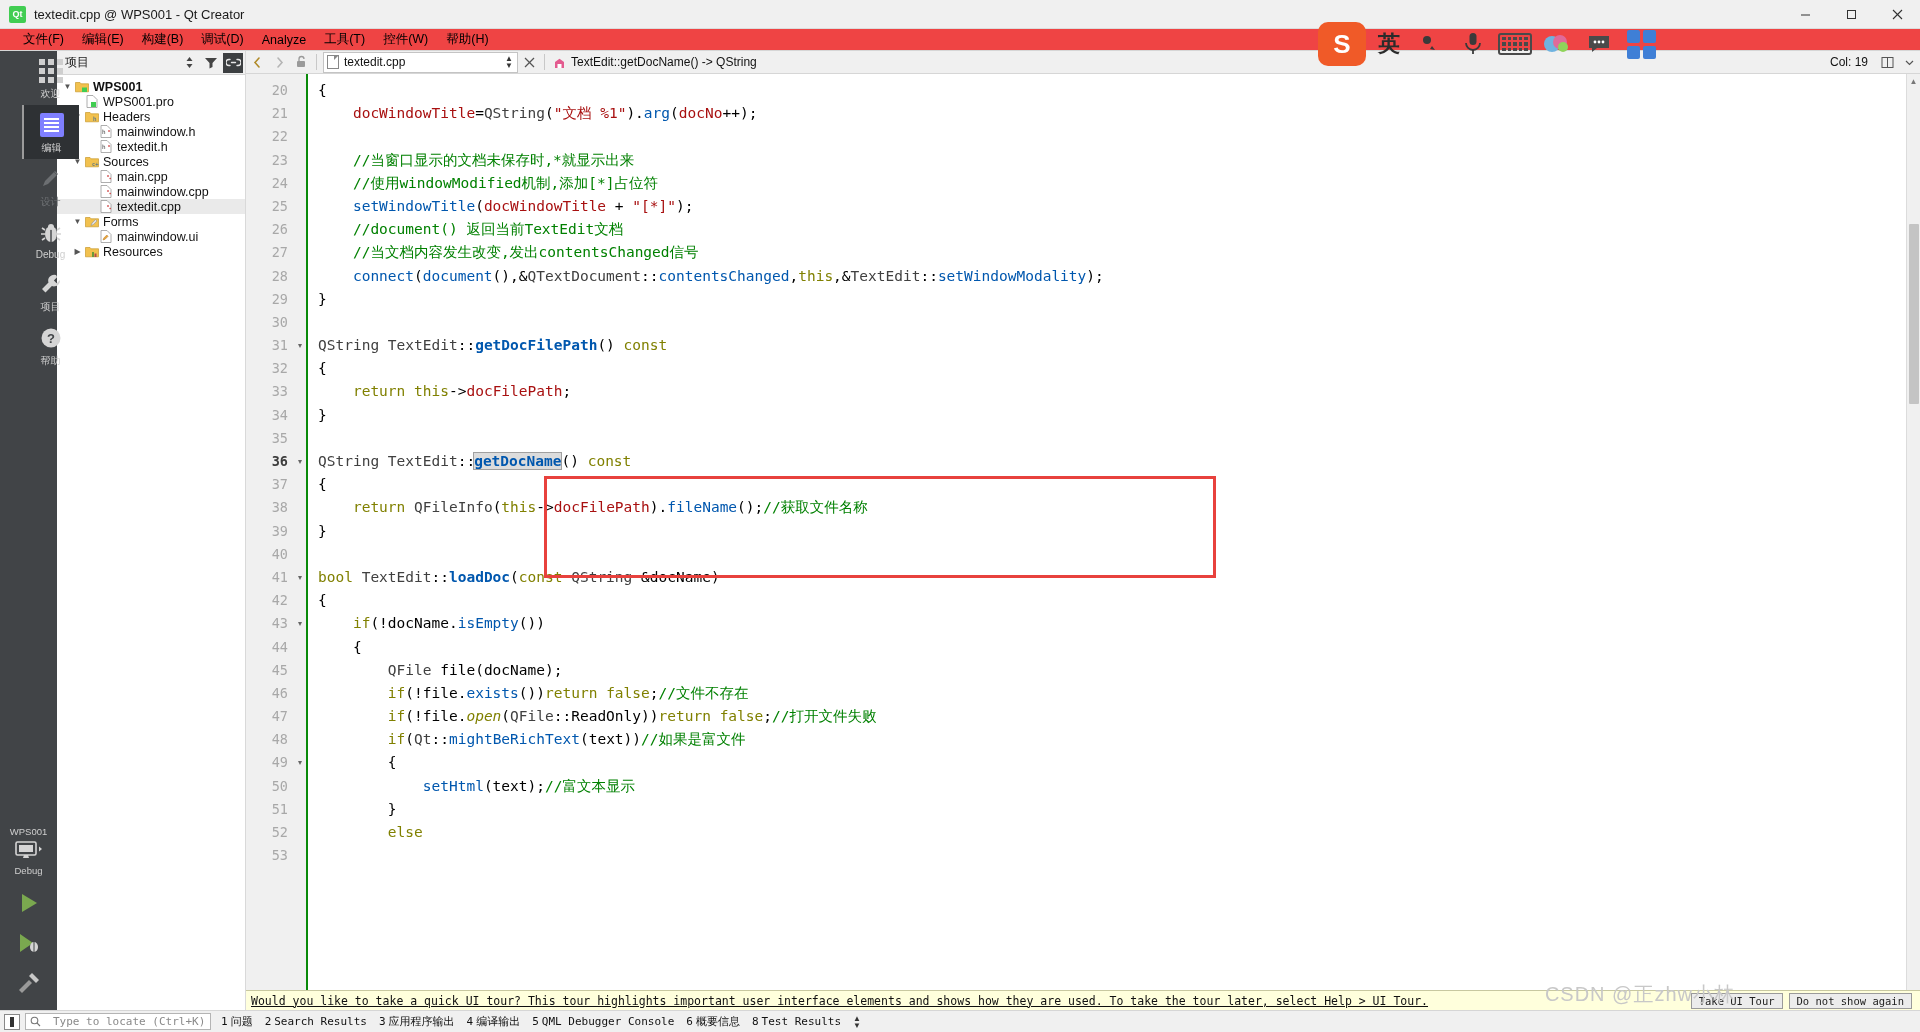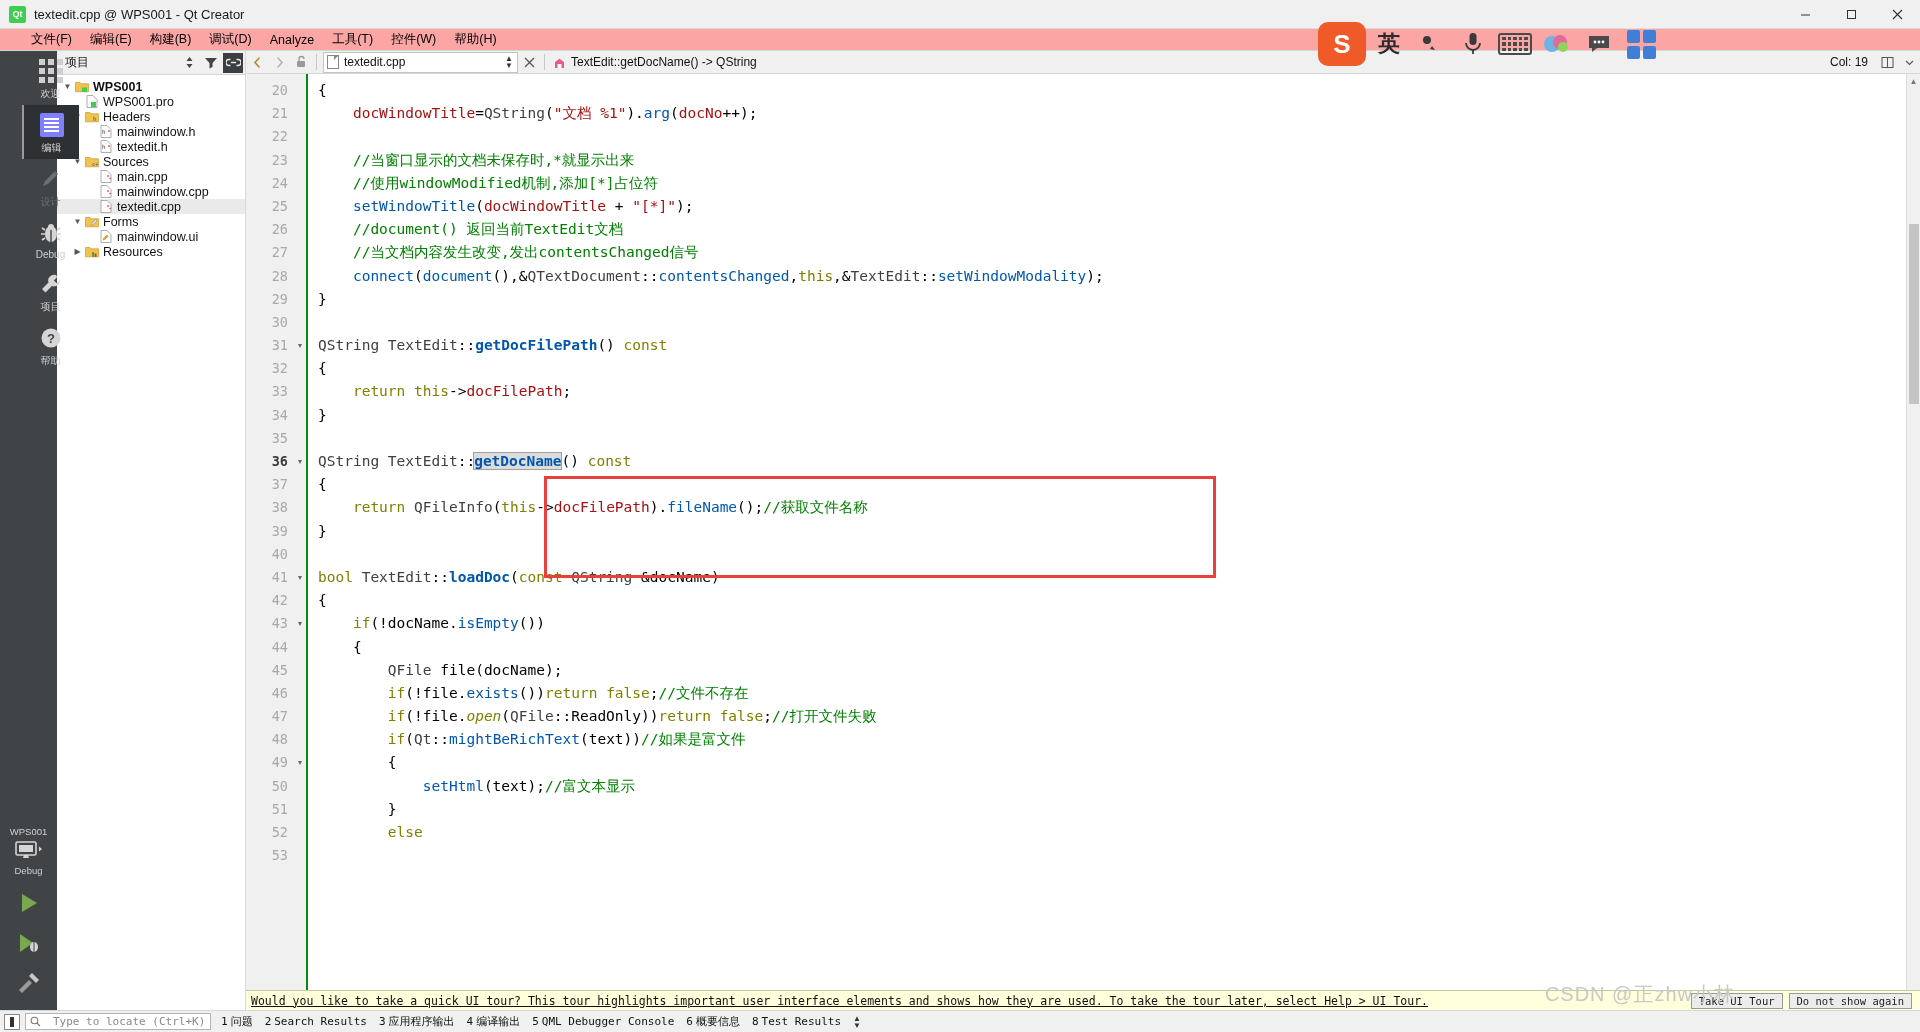--- a/index.html
+++ b/index.html
@@ -28,22 +28,22 @@
   .tb-title { font-size: 13px; color: #1a1a1a; }
   .tb-controls { margin-left: auto; display: flex; height: 29px; }
   .tb-btn {
     width: 46px; height: 29px; display: flex; align-items: center; justify-content: center;
     color: #333; font-size: 13px;
   }
   .tb-btn svg { display: block; }
 
   
   .menubar {
-    height: 22px; background: #fca5a5; display: flex; align-items: center;
-    border-bottom: 1px solid #d6d6d6; flex: none; padding-left: 22px;
+    height: 22px; background: #ef4444; display: flex; align-items: center;
+    border-bottom: 1px solid #d6d6d6; flex: none; padding-left: 14px;
   }
   .menu-item {
     font-size: 12.5px; color: #000; padding: 2px 9px; white-space: nowrap;
     font-family: "Liberation Sans", sans-serif;
   }
 
   
   .body-row { display: flex; flex: 1; min-height: 0; }
 
   

